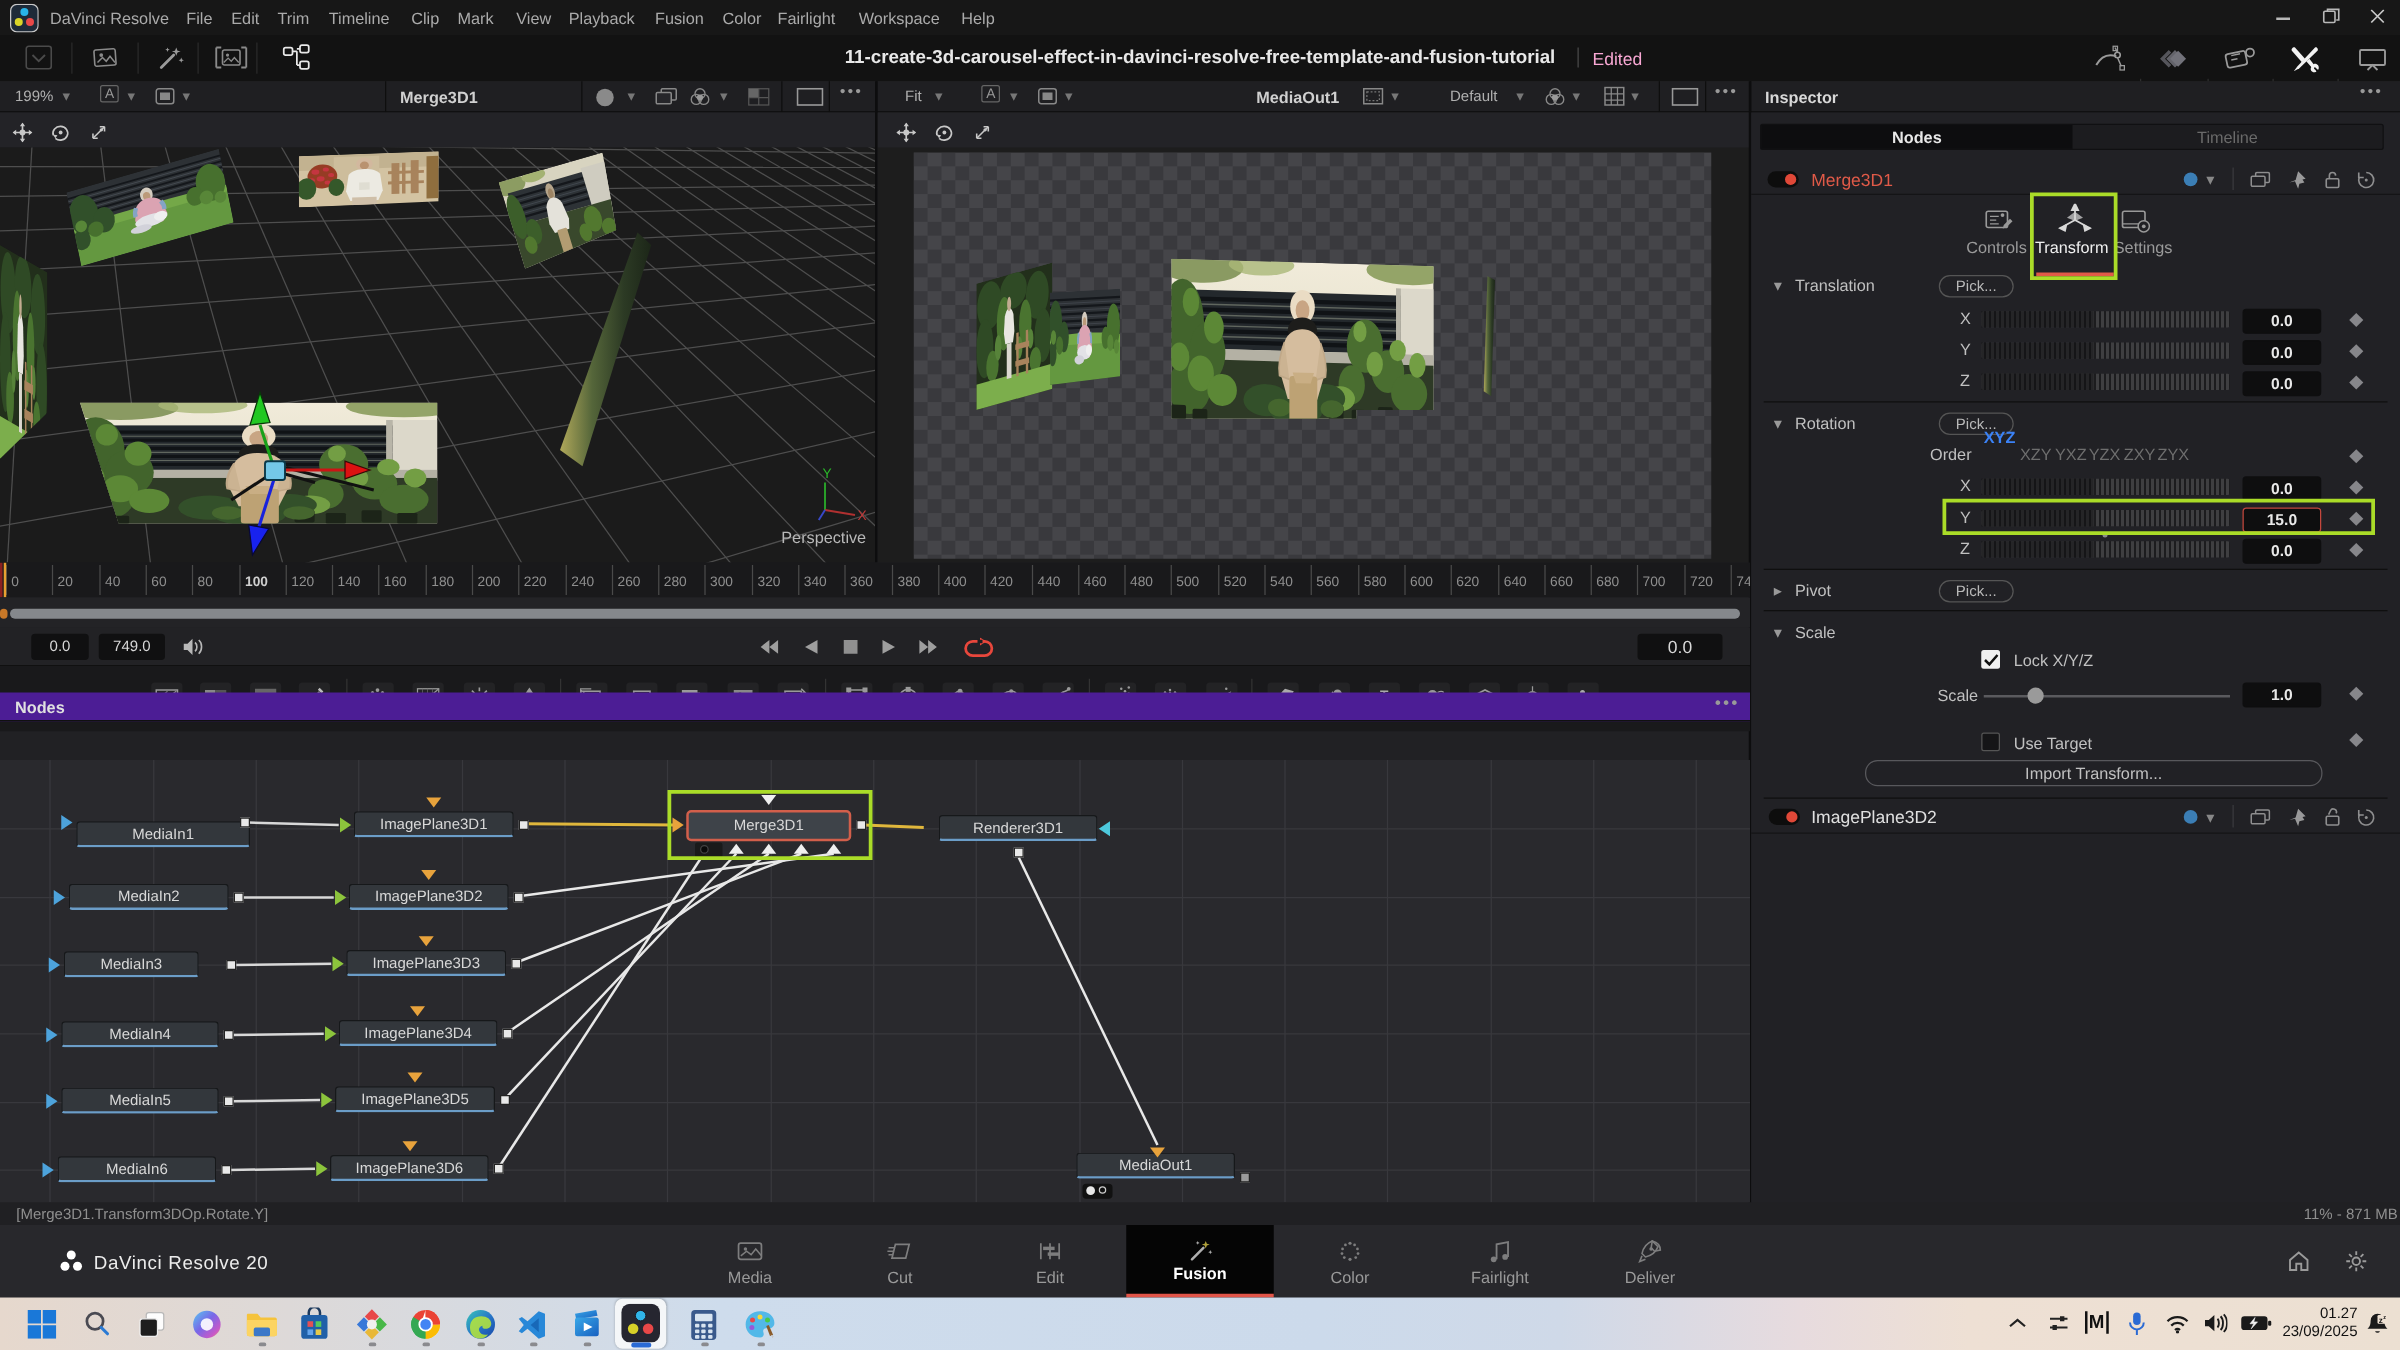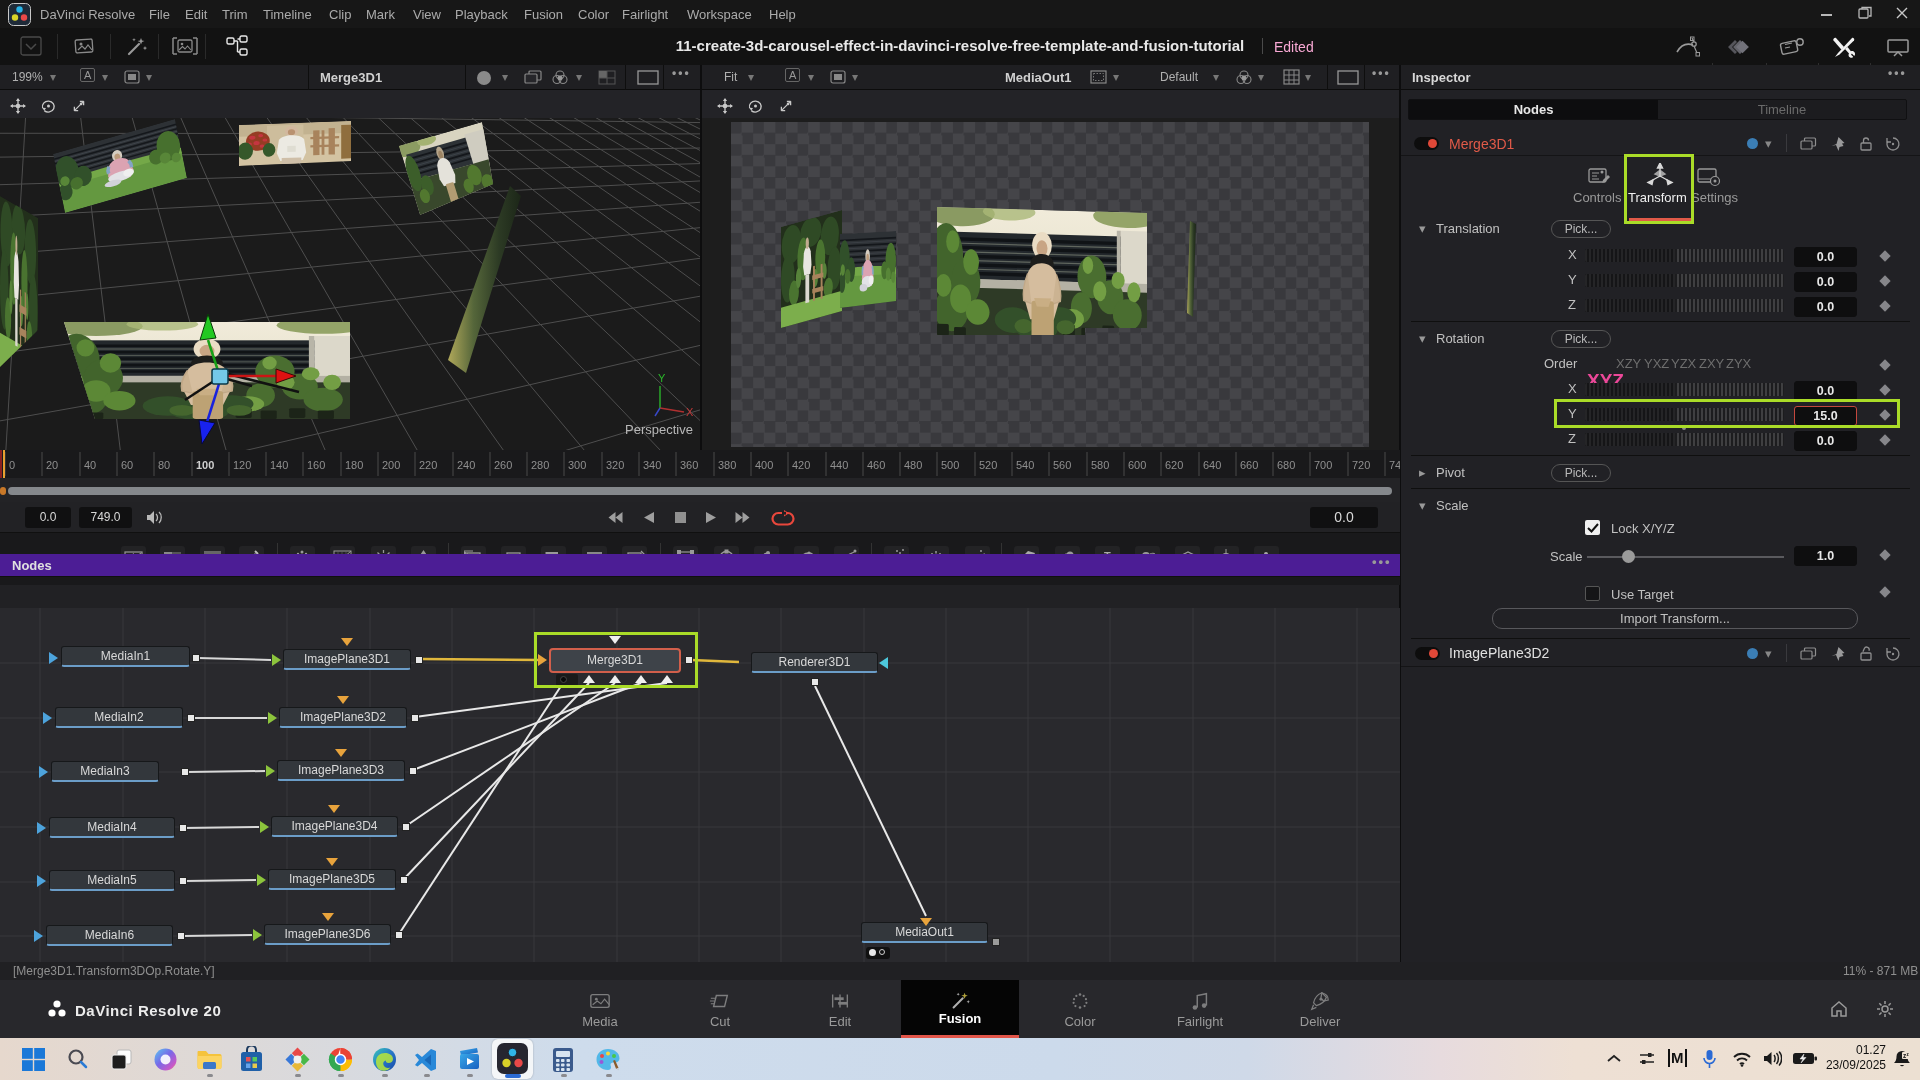--- a/index.html
+++ b/index.html
@@ -1009,21 +1009,21 @@
 <line x1="183" y1="328" x2="252" y2="327" stroke="#d8d8d8" stroke-width="2"></line>
 <line x1="421" y1="51" x2="541" y2="52" stroke="#e0b73c" stroke-width="2.5"></line>
 <line x1="691" y1="52" x2="739" y2="54" stroke="#e0b73c" stroke-width="2.5"></line>
 <line x1="415" y1="109" x2="667" y2="75" stroke="#e8e8e8" stroke-width="2"></line>
 <line x1="413" y1="162" x2="641" y2="75" stroke="#e8e8e8" stroke-width="2"></line>
 <line x1="406" y1="218" x2="615" y2="75" stroke="#e8e8e8" stroke-width="2"></line>
 <line x1="404" y1="271" x2="589" y2="75" stroke="#e8e8e8" stroke-width="2"></line>
 <line x1="399" y1="326" x2="563" y2="75" stroke="#e8e8e8" stroke-width="2"></line>
 <line x1="815" y1="78" x2="926" y2="308" stroke="#e8e8e8" stroke-width="2"></line>
     </svg>
- <div class="node" style="left:61px;top:38px;width:129px">MediaIn1</div>
+ <div class="node" style="left:61px;top:49px;width:139px">MediaIn1</div>
 <div class="tri-r blue" style="left:49px;top:44px"></div>
 <div class="port" style="left:192px;top:46px"></div>
 <div class="node" style="left:55px;top:99px;width:128px">MediaIn2</div>
 <div class="tri-r blue" style="left:43px;top:104px"></div>
 <div class="port" style="left:187px;top:106px"></div>
 <div class="node" style="left:51px;top:153px;width:108px">MediaIn3</div>
 <div class="tri-r blue" style="left:39px;top:158px"></div>
 <div class="port" style="left:181px;top:160px"></div>
 <div class="node" style="left:49px;top:209px;width:126px">MediaIn4</div>
 <div class="tri-r blue" style="left:37px;top:214px"></div>
@@ -1088,21 +1088,21 @@
     <span class="abs" style="left:13px;top:2px">[Merge3D1.Transform3DOp.Rotate.Y]</span>
     <span class="abs" style="left:1843px;top:2px">11%&nbsp;-&nbsp;871 MB</span>
   </div>
 
 <div id="pagebar" class="abs">
  <svg class="abs" style="left:45px;top:17px" width="24" height="24" viewBox="0 0 24 24">
       <circle cx="12" cy="7" r="3.6" fill="#fff"></circle>
       <circle cx="7" cy="16" r="3.6" fill="#fff"></circle>
       <circle cx="17" cy="16" r="3.6" fill="#fff"></circle>
     </svg>
- <span class="abs" style="left:75px;top:22px;color:#ececec;font-size:15px;font-weight:bold;letter-spacing:.5px">DaVinci Resolve 20</span>
+ <span class="abs" style="left:75px;top:22px;color:#ececec;font-size:15px;font-weight:normal;letter-spacing:.5px">DaVinci Resolve 20</span>
  <div class="ptab" style="left:541px">
       <svg class="ic" viewBox="0 0 24 24">
         <rect x="2" y="5" width="20" height="14" rx="2" fill="none" stroke="#9a9a9a" stroke-width="1.5"></rect>
         <circle cx="8" cy="10" r="1.5" fill="#9a9a9a"></circle>
         <path d="M4 16l5-4 4 3 4-5 5 6" fill="none" stroke="#9a9a9a" stroke-width="1.3"></path>
       </svg>
       <div class="lbl">Media</div>
     </div>
  <div class="ptab" style="left:661px">
       <svg class="ic" viewBox="0 0 24 24">
@@ -1408,21 +1408,21 @@
 <div class="dia" style="left:480px;top:187px"></div>
 <span class="abs klabel" style="left:167px;top:207px">Z</span>
 <div class="slider" style="left:184px;top:209px"></div>
 <div class="vbox" style="left:393px;top:207px">0.0</div>
 <div class="dia" style="left:480px;top:212px"></div>
 <div class="sep" style="top:231px"></div>
 <span class="abs klabel" style="left:18px;top:241px;color:#999">▾</span>
 <span class="abs klabel" style="left:35px;top:241px">Rotation</span>
 <div class="pick" style="left:150px;top:240px">Pick...</div>
 <span class="abs klabel" style="left:143px;top:266px">Order</span>
-<span class="abs" style="left:186px;top:280px;color:#ec4899;font-weight:bold;font-size:19px">XYZ</span>
+<span class="abs" style="left:186px;top:252px;color:#3b82f6;font-weight:bold;font-size:13px">XYZ</span>
 <span class="abs" style="left:215px;top:266px;color:#6e6e6e;font-size:13px">XZY</span>
 <span class="abs" style="left:243px;top:266px;color:#6e6e6e;font-size:13px">YXZ</span>
 <span class="abs" style="left:270px;top:266px;color:#6e6e6e;font-size:13px">YZX</span>
 <span class="abs" style="left:298px;top:266px;color:#6e6e6e;font-size:13px">ZXY</span>
 <span class="abs" style="left:325px;top:266px;color:#6e6e6e;font-size:13px">ZYX</span>
 <div class="dia" style="left:480px;top:271px"></div>
 <span class="abs klabel" style="left:167px;top:291px">X</span>
 <div class="slider" style="left:184px;top:293px"></div>
 <div class="vbox" style="left:393px;top:291px;">0.0</div>
 <div class="dia" style="left:480px;top:296px"></div>

